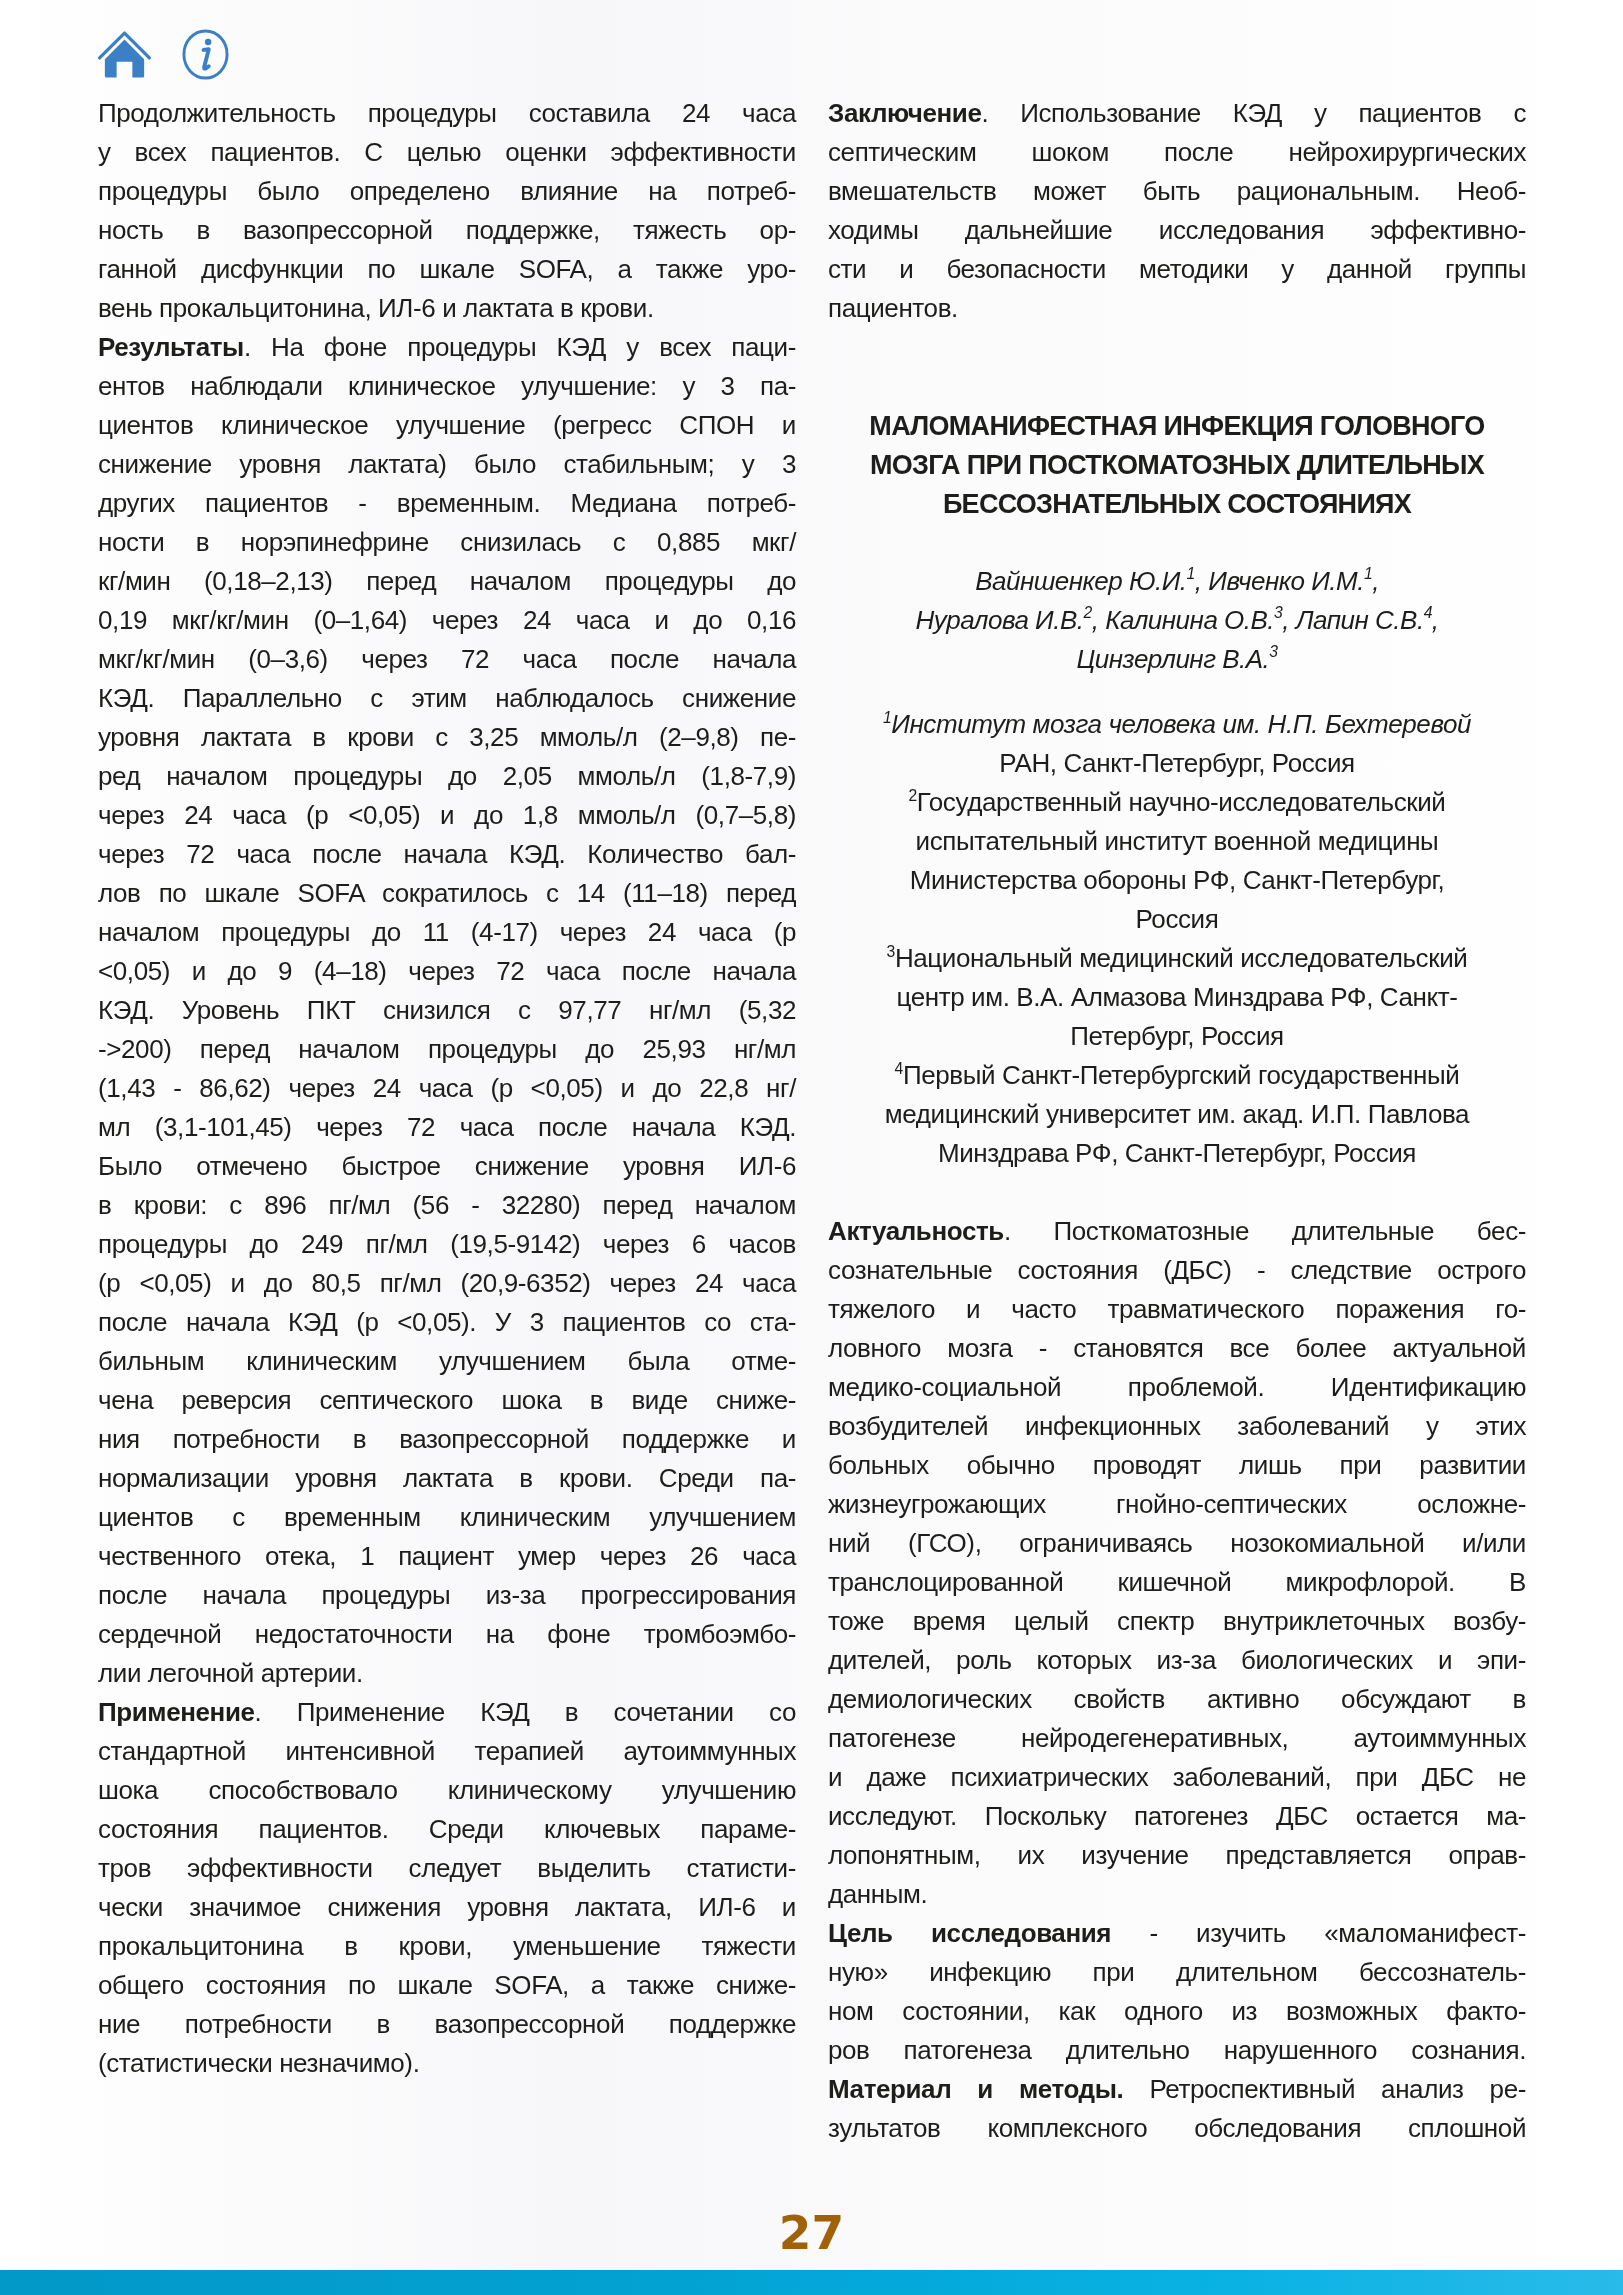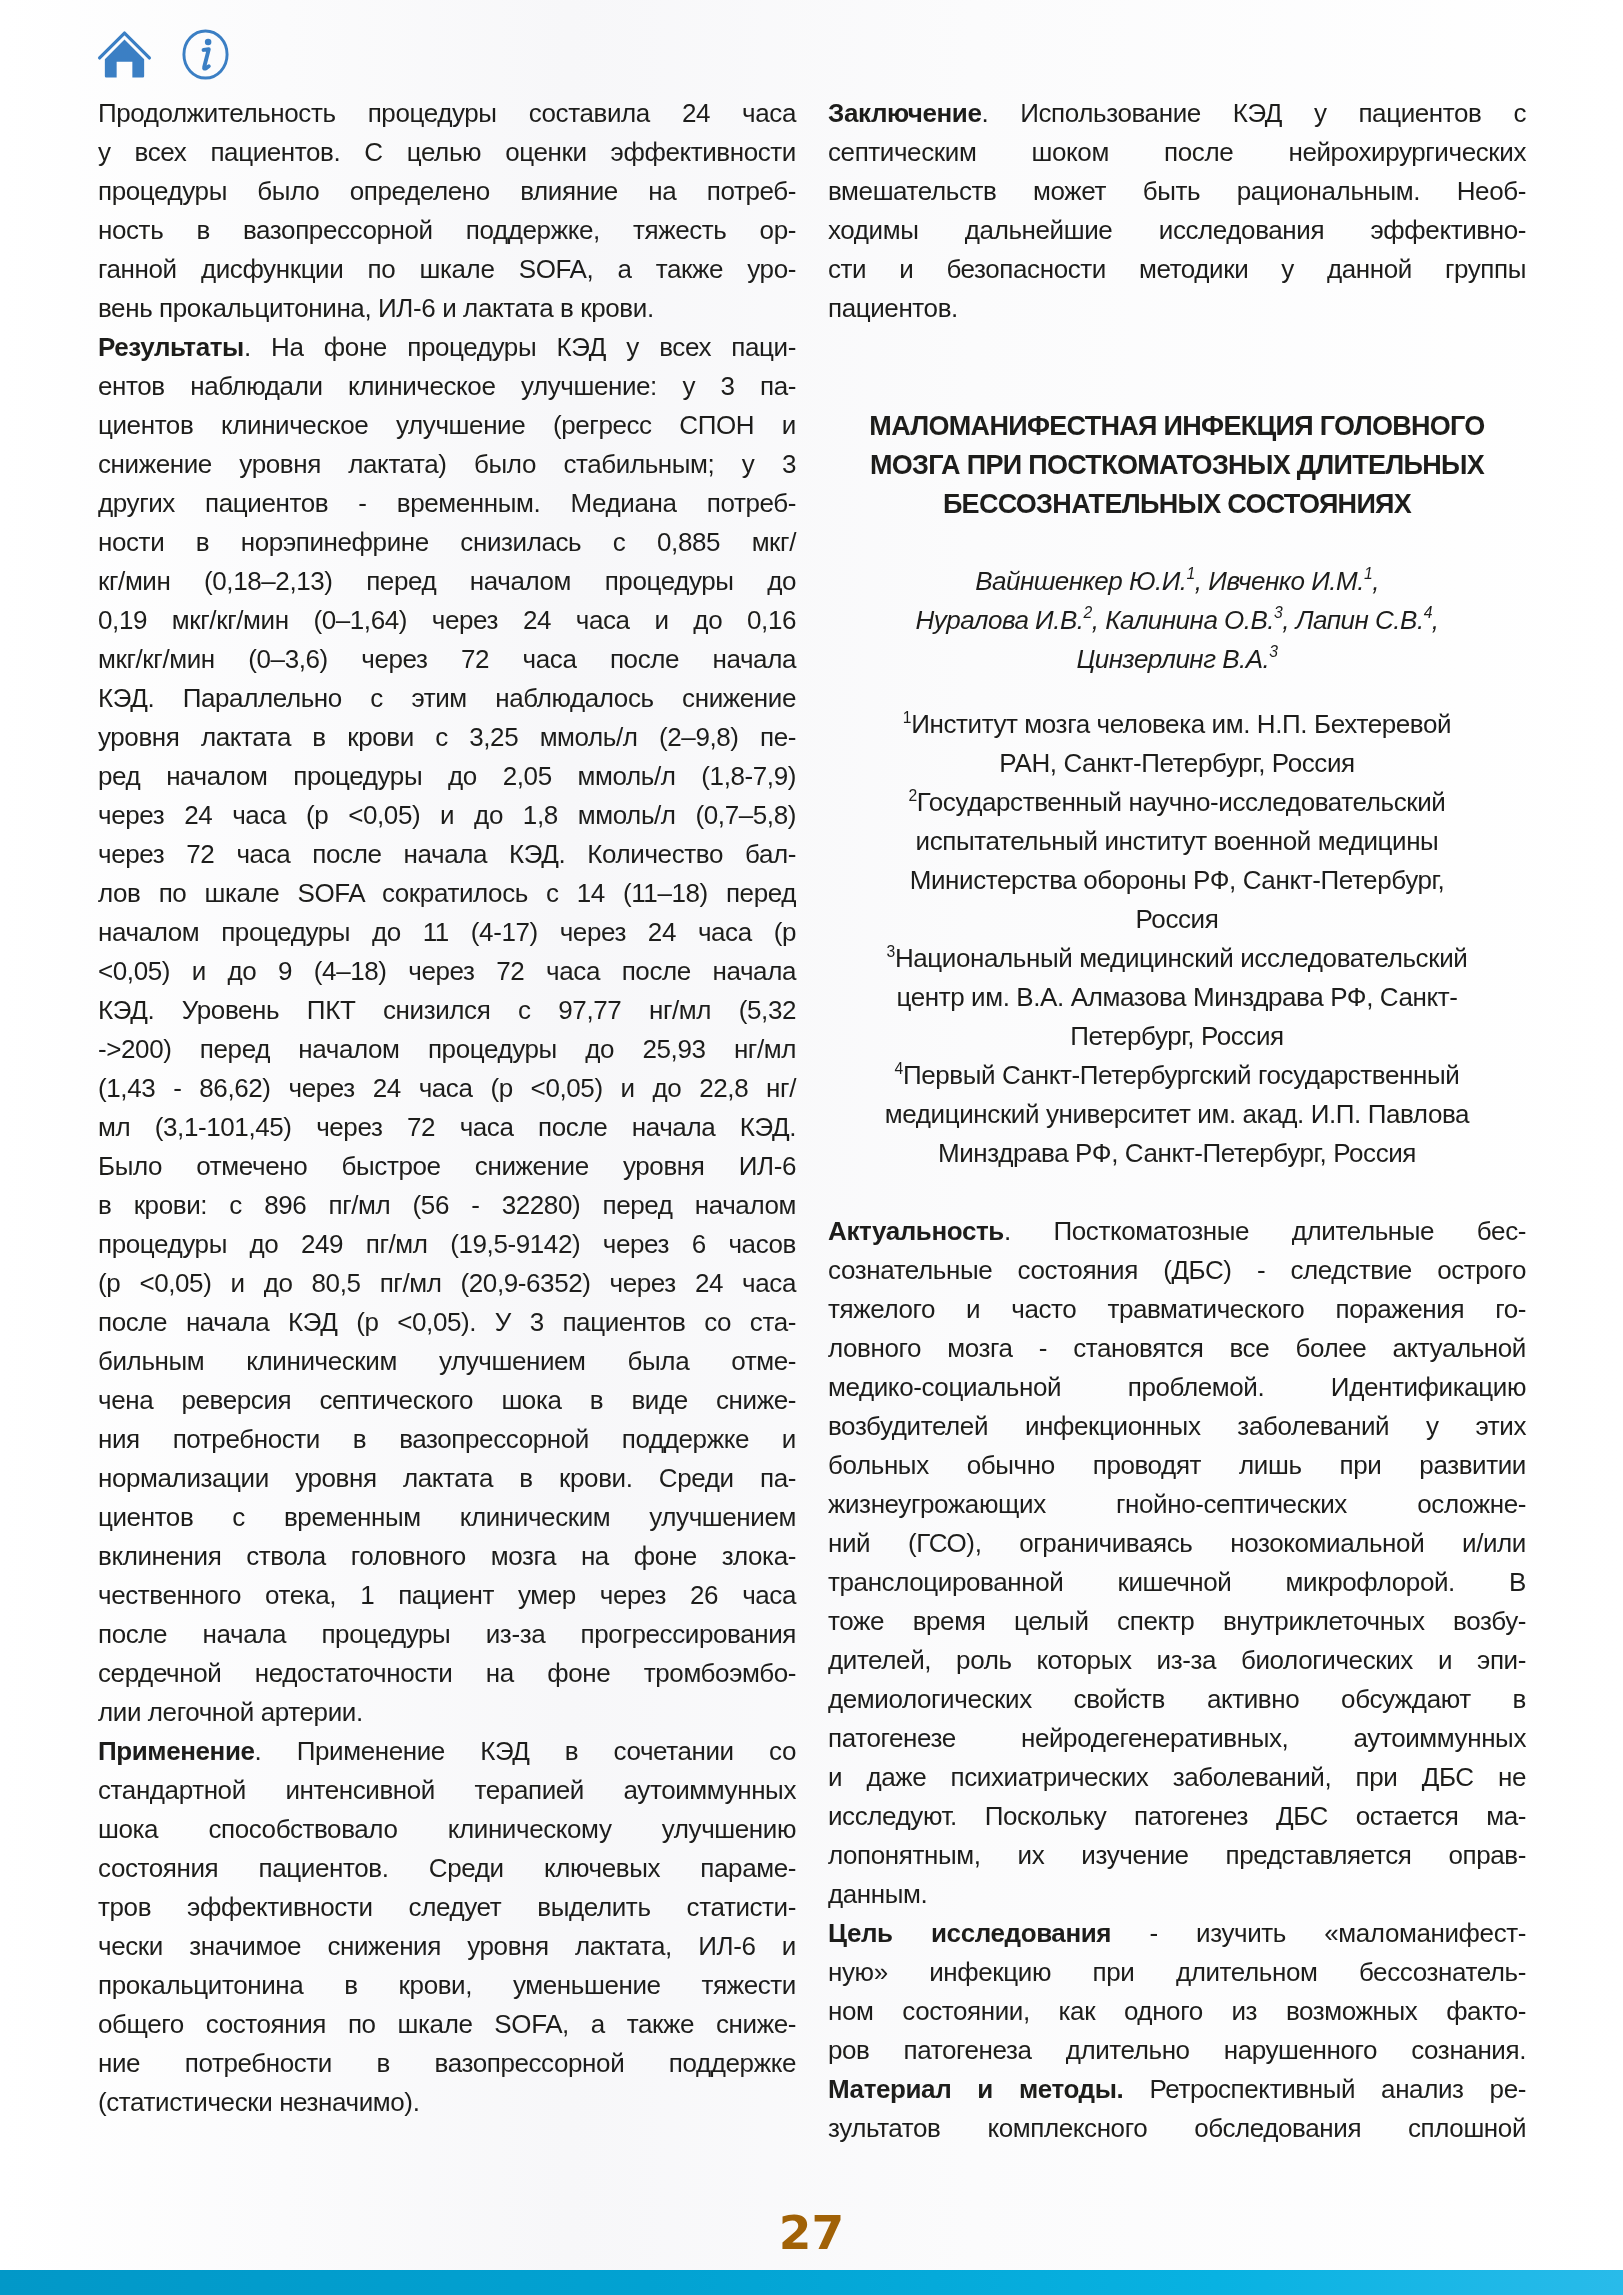--- a/index.html
+++ b/index.html
@@ -95,21 +95,20 @@
     <span class="ln" style="display: block; width: 698px;">Было отмечено быстрое снижение уровня ИЛ-6</span>
     <span class="ln" style="display: block; width: 698px;">в крови: с 896 пг/мл (56 - 32280) перед началом</span>
     <span class="ln" style="display: block; width: 698px;">процедуры до 249 пг/мл (19,5-9142) через 6 часов</span>
     <span class="ln" style="display: block; width: 698px;">(p &lt;0,05) и до 80,5 пг/мл (20,9-6352) через 24 часа</span>
     <span class="ln" style="display: block; width: 698px;">после начала КЭД (p &lt;0,05). У 3 пациентов со ста-</span>
     <span class="ln" style="display: block; width: 698px;">бильным клиническим улучшением была отме-</span>
     <span class="ln" style="display: block; width: 698px;">чена реверсия септического шока в виде сниже-</span>
     <span class="ln" style="display: block; width: 698px;">ния потребности в вазопрессорной поддержке и</span>
     <span class="ln" style="display: block; width: 698px;">нормализации уровня лактата в крови. Среди па-</span>
     <span class="ln" style="display: block; width: 698px;">циентов с временным клиническим улучшением</span>
-    <span class="ln" style="display: block; width: 698px;">вклинения ствола головного мозга на фоне злока-</span>
     <span class="ln" style="display: block; width: 698px;">чественного отека, 1 пациент умер через 26 часа</span>
     <span class="ln" style="display: block; width: 698px;">после начала процедуры из-за прогрессирования</span>
     <span class="ln" style="display: block; width: 698px;">сердечной недостаточности на фоне тромбоэмбо-</span>
     <span class="ln last" style="display: block; width: 698px;">лии легочной артерии.</span>
     <span class="ln" style="display: block; width: 698px;"><b>Применение</b><span>. Применение КЭД в сочетании со</span></span>
     <span class="ln" style="display: block; width: 698px;">стандартной интенсивной терапией аутоиммунных</span>
     <span class="ln" style="display: block; width: 698px;">шока способствовало клиническому улучшению</span>
     <span class="ln" style="display: block; width: 698px;">состояния пациентов. Среди ключевых параме-</span>
     <span class="ln" style="display: block; width: 698px;">тров эффективности следует выделить статисти-</span>
     <span class="ln" style="display: block; width: 698px;">чески значимое снижения уровня лактата, ИЛ-6 и</span>
@@ -135,21 +134,21 @@
       <span class="ln center" style="display: block; width: 698px;">БЕССОЗНАТЕЛЬНЫХ СОСТОЯНИЯХ</span>
     </div>
   <div class="gap" style="height:38px"></div>
   <div class="authors" id="authors">
       <span class="ln center" style="display: block; width: 698px;"><span>Вайншенкер Ю.И.</span><sup>1</sup><span>, </span><span>Ивченко И.М.</span><sup>1</sup><span>,</span></span>
       <span class="ln center" style="display: block; width: 698px;"><span>Нуралова И.В.</span><sup>2</sup><span>, </span><span>Калинина О.В.</span><sup>3</sup><span>, </span><span>Лапин С.В.</span><sup>4</sup><span>,</span></span>
       <span class="ln center" style="display: block; width: 698px;"><span>Цинзерлинг В.А.</span><sup>3</sup><span></span></span>
     </div>
   <div class="gap" style="height:26px"></div>
   <div id="affiliations">
-      <span class="ln center" style="display: block; width: 698px;"><span class="aff-sup">1</span><span>Институт мозга человека им. Н.П. Бехтеревой</span></span>
+      <span class="ln center" style="display: block; width: 698px; font-style: italic;"><span class="aff-sup">1</span><span>Институт мозга человека им. Н.П. Бехтеревой</span></span>
       <span class="ln center" style="display: block; width: 698px;"><span>РАН, Санкт-Петербург, Россия</span></span>
       <span class="ln center" style="display: block; width: 698px;"><span class="aff-sup">2</span><span>Государственный научно-исследовательский</span></span>
       <span class="ln center" style="display: block; width: 698px;"><span>испытательный институт военной медицины</span></span>
       <span class="ln center" style="display: block; width: 698px;"><span>Министерства обороны РФ, Санкт-Петербург,</span></span>
       <span class="ln center" style="display: block; width: 698px;"><span>Россия</span></span>
       <span class="ln center" style="display: block; width: 698px;"><span class="aff-sup">3</span><span>Национальный медицинский исследовательский</span></span>
       <span class="ln center" style="display: block; width: 698px;"><span>центр им. В.А. Алмазова Минздрава РФ, Санкт-</span></span>
       <span class="ln center" style="display: block; width: 698px;"><span>Петербург, Россия</span></span>
       <span class="ln center" style="display: block; width: 698px;"><span class="aff-sup">4</span><span>Первый Санкт-Петербургский государственный</span></span>
       <span class="ln center" style="display: block; width: 698px;"><span>медицинский университет им. акад. И.П. Павлова</span></span>

